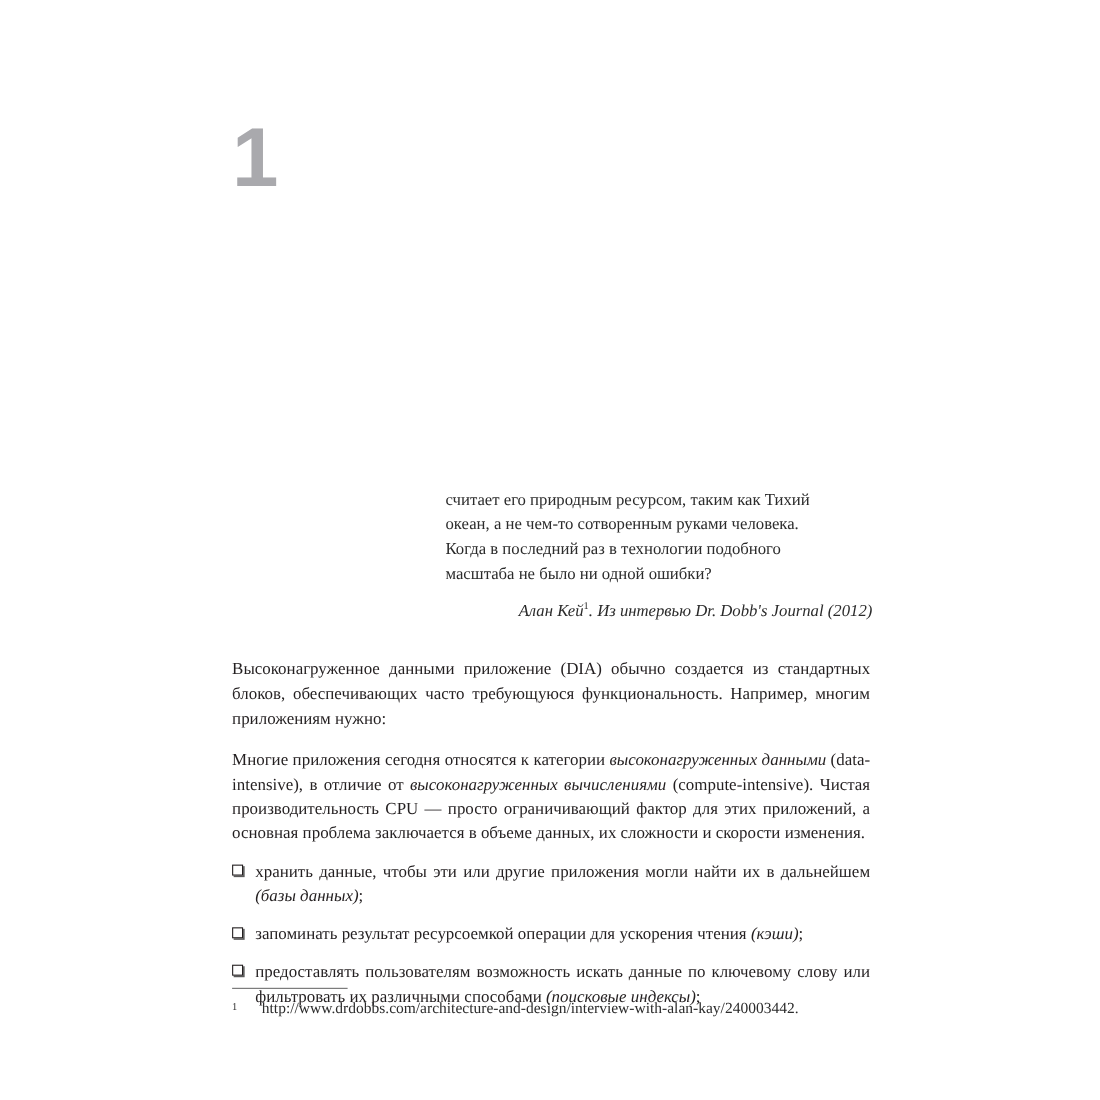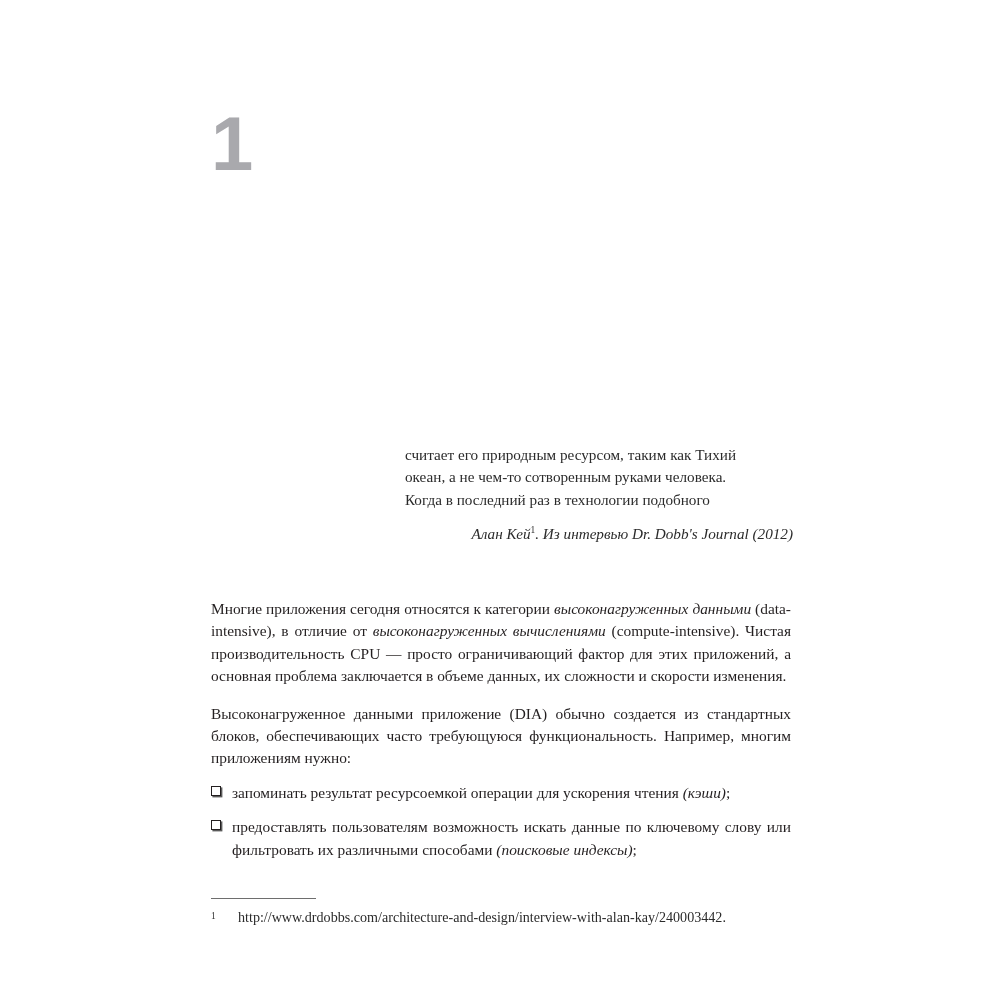--- a/index.html
+++ b/index.html
@@ -173,30 +173,37 @@
 
   <div class="chapter-header">
     <div class="chapter-number">1</div>
   </div>
 
   <div class="epigraph">
     <div class="epigraph-text">
       <span class="qline">считает его природным ресурсом, таким как Тихий</span>
       <span class="qline">океан, а не чем-то сотворенным руками человека.</span>
       <span class="qline">Когда в последний раз в технологии подобного</span>
+      <span class="qline">масштаба не было ни одной ошибки?</span>
     </div>
     <div class="epigraph-attr"><span>Алан Кей</span><sup>1</sup><span>. Из интервью Dr. Dobb's Journal (2012)</span></div>
   </div>
 
   <div class="body-block">
+    <p class="para">Высоконагруженное данными приложение (DIA) обычно создается из стандартных блоков, обеспечивающих часто требующуюся функциональность. Например, многим приложениям нужно:</p>
     <p class="para"><span>Многие приложения сегодня относятся к категории </span><i>высоконагруженных данными</i><span> (data-intensive), в отличие от </span><i>высоконагруженных вычислениями</i><span> (compute-intensive). Чистая производительность CPU — просто ограничивающий фактор для этих приложений, а основная проблема заключается в объеме данных, их сложности и скорости изменения.</span></p>
-    <p class="para">Высоконагруженное данными приложение (DIA) обычно создается из стандартных блоков, обеспечивающих часто требующуюся функциональность. Например, многим приложениям нужно:</p>
   </div>
 
   <ul class="bullet-list" style="list-style:none;margin:0;padding:0;">
+    <li class="bullet-item">
+      <span class="bullet-marker">
+          <span class="bullet-square"></span>
+        </span>
+      <span class="bullet-text"><span>хранить данные, чтобы эти или другие приложения могли найти их в дальнейшем </span><i>(базы данных)</i><span>;</span></span>
+    </li>
     <li class="bullet-item">
       <span class="bullet-marker">
           <span class="bullet-square"></span>
         </span>
       <span class="bullet-text"><span>запоминать результат ресурсоемкой операции для ускорения чтения </span><i>(кэши)</i><span>;</span></span>
     </li>
     <li class="bullet-item">
       <span class="bullet-marker">
           <span class="bullet-square"></span>
         </span>

